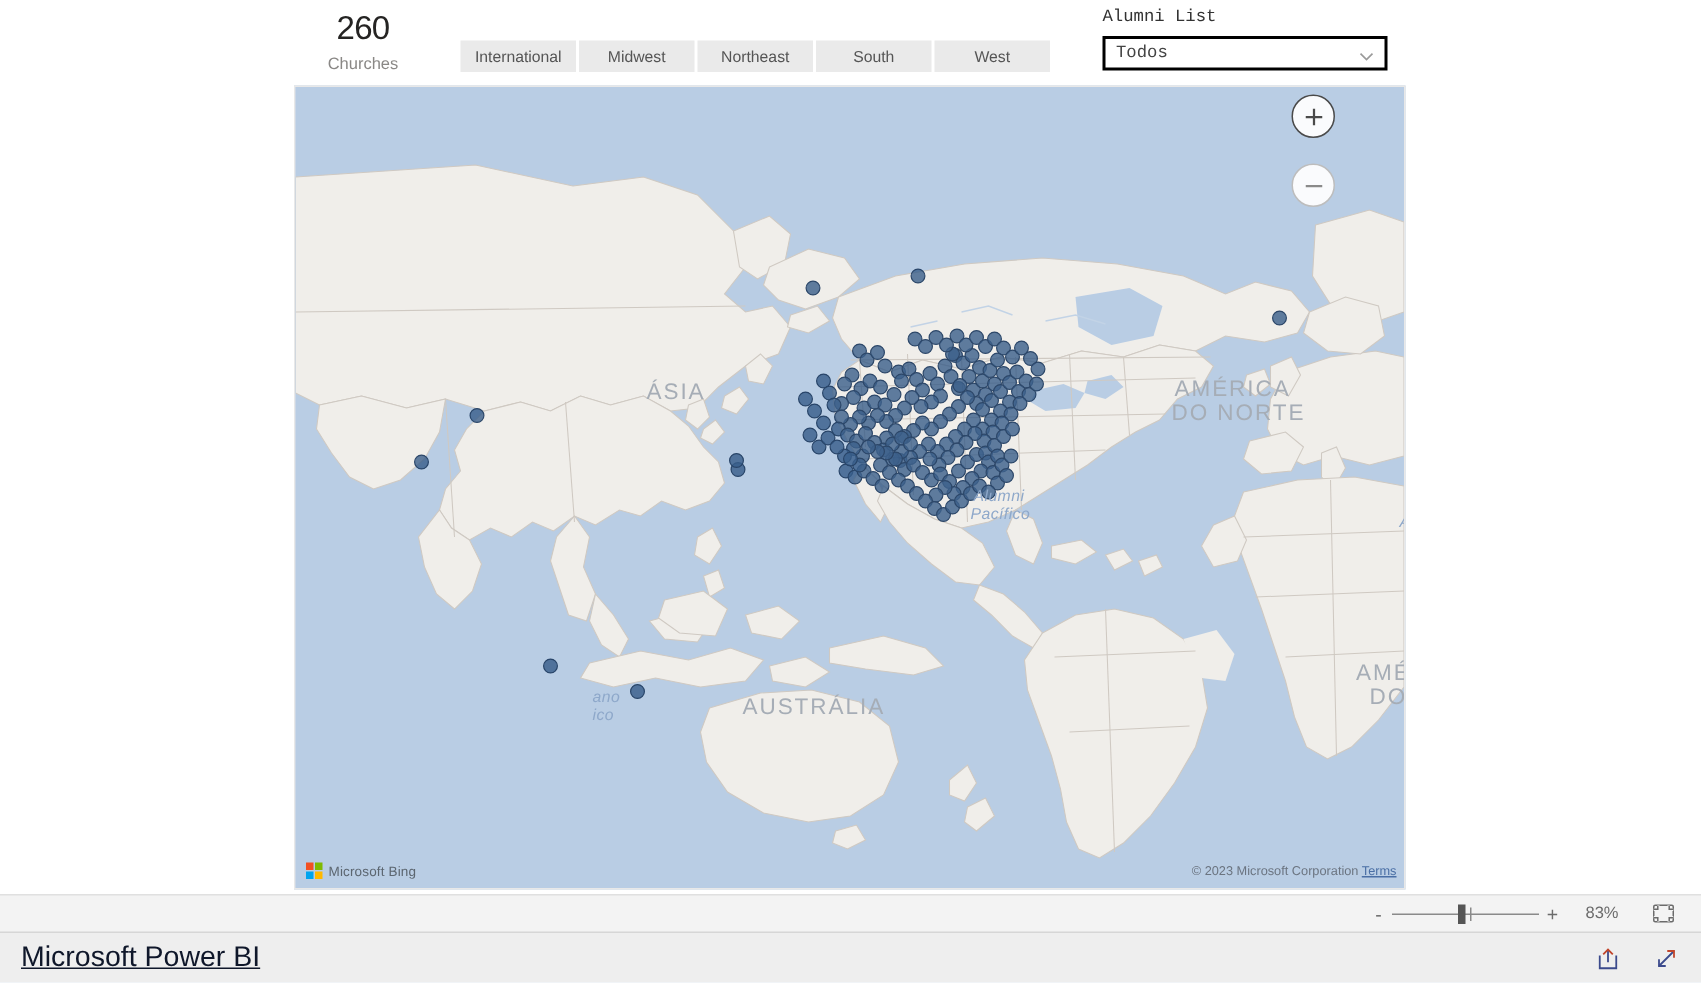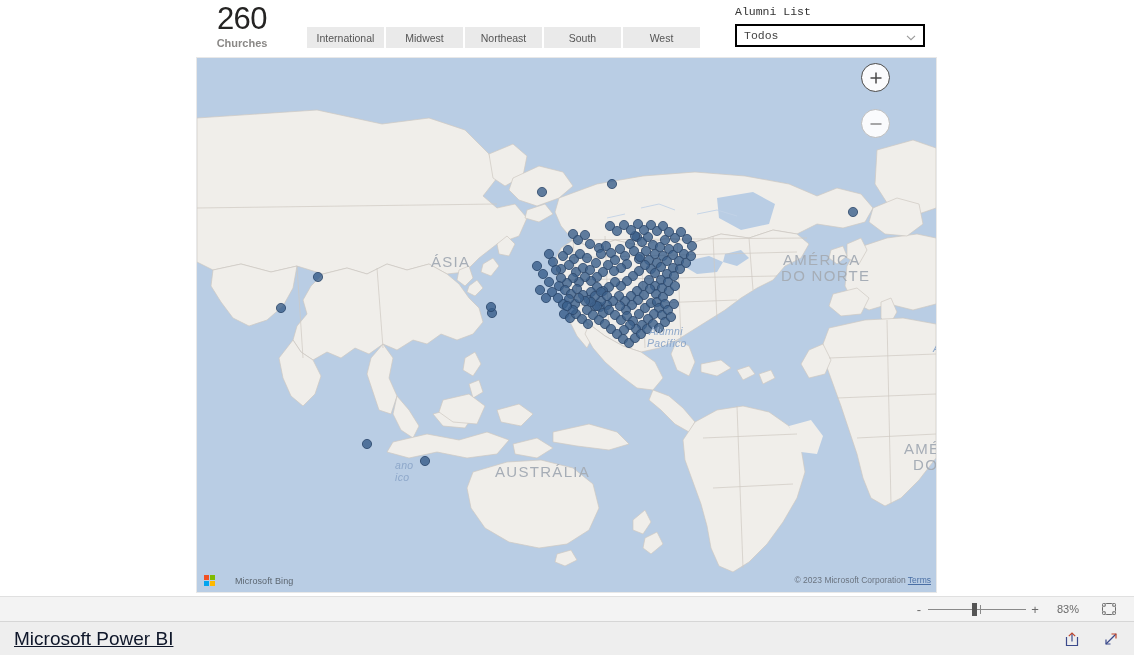--- a/index.html
+++ b/index.html
@@ -17,25 +17,25 @@
     position: absolute; left: 0; top: 0; width: 1134px; height: 596px;
     background: #ffffff;
   }
 
   
   .kpi-card {
     position: absolute; left: 196px; top: 2px; width: 92px; height: 52px;
     text-align: center;
   }
   .kpi-value {
-    font-size: 31px; line-height: 34px; color: #252423;
+    font-size: 22px; line-height: 34px; color: #252423;
     font-weight: 400; letter-spacing: -0.5px;
   }
   .kpi-label {
-    font-size: 11px; line-height: 14px; color: #8a8886; font-weight: 700;
+    font-size: 11px; line-height: 14px; color: #8a8886; font-weight: 400;
   }
 
   
   .region-filter {
     position: absolute; left: 307px; top: 27px;
     display: flex; gap: 2px;
   }
   .region-tile {
     width: 77px; height: 21px;
     background: #eaeaea;
@@ -95,21 +95,21 @@
     display: flex; align-items: center; justify-content: center;
     cursor: pointer;
   }
   .map-zoom-btn.plus  { left: 664px; top: 5px; border-color: #4a4a4a; }
   .map-zoom-btn.minus { left: 664px; top: 51px; border-color: #bdbdbd; }
   .map-zoom-btn svg { display: block; }
 
   
   .bing-logo {
     position: absolute; left: 7px; bottom: 6px;
-    display: flex; align-items: center; gap: 20px;
+    display: flex; align-items: center; gap: 4px;
     pointer-events: none;
   }
   .bing-squares { width: 11px; height: 11px; display: grid;
     grid-template-columns: 5px 5px; grid-template-rows: 5px 5px; gap: 1px; }
   .bing-squares i { display: block; }
   .bing-text { font-size: 9px; color: #5c6670; letter-spacing: .1px; }
 
   .map-copyright {
     position: absolute; right: 5px; bottom: 7px;
     font-size: 8.5px; color: #6b7480; white-space: nowrap;

